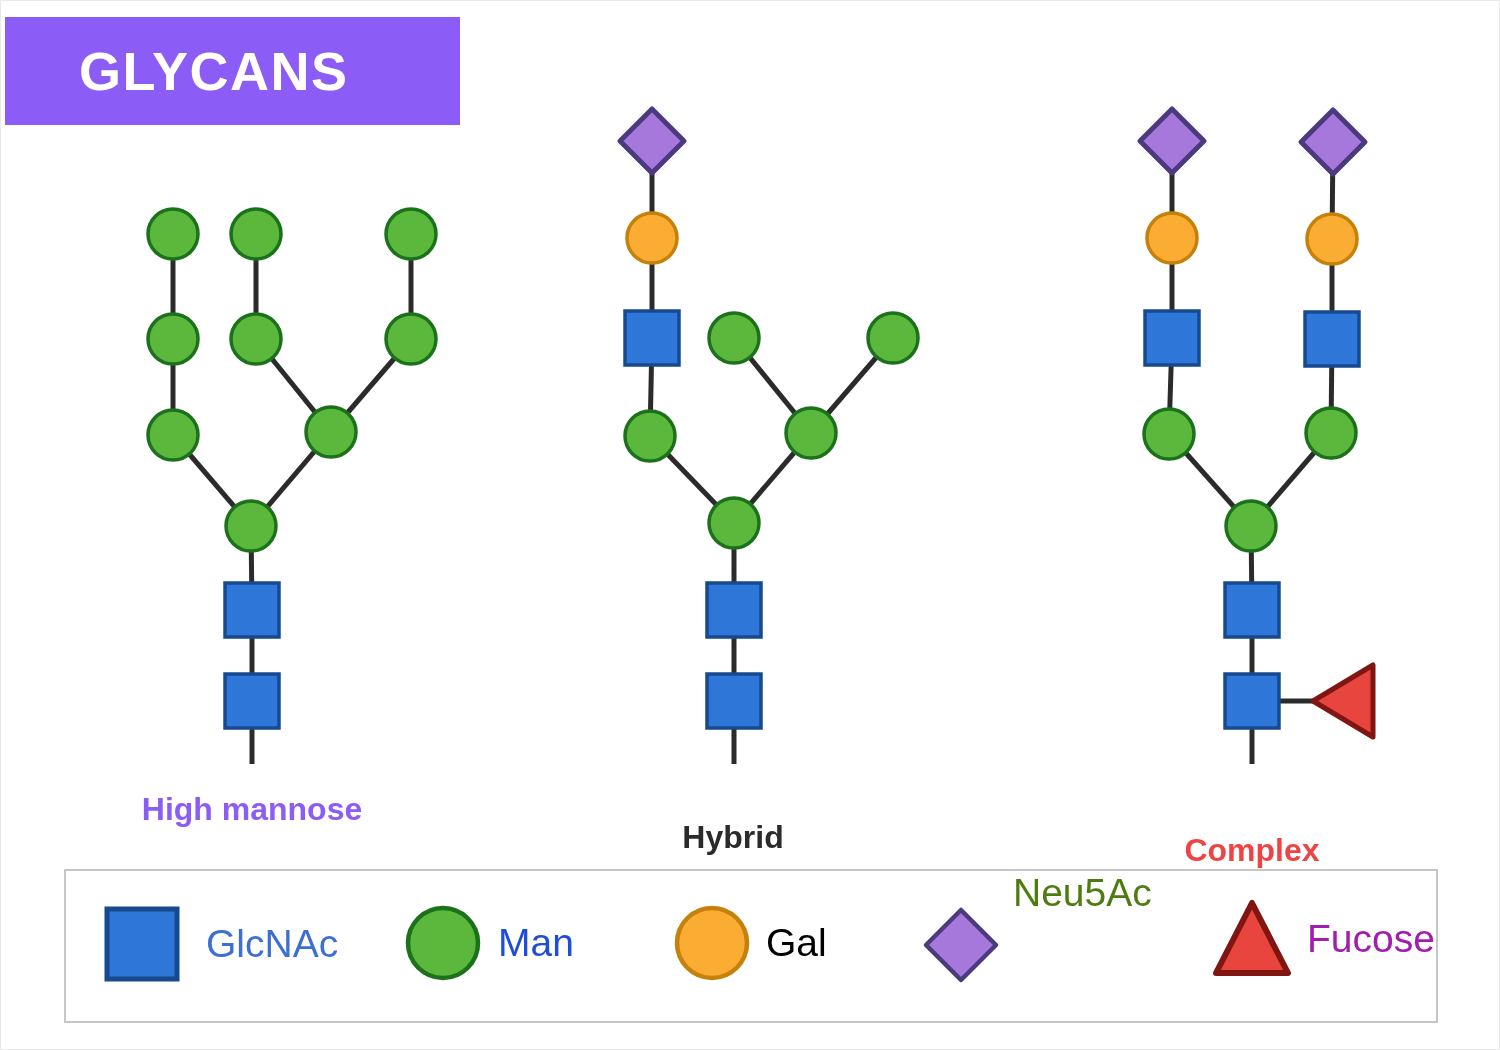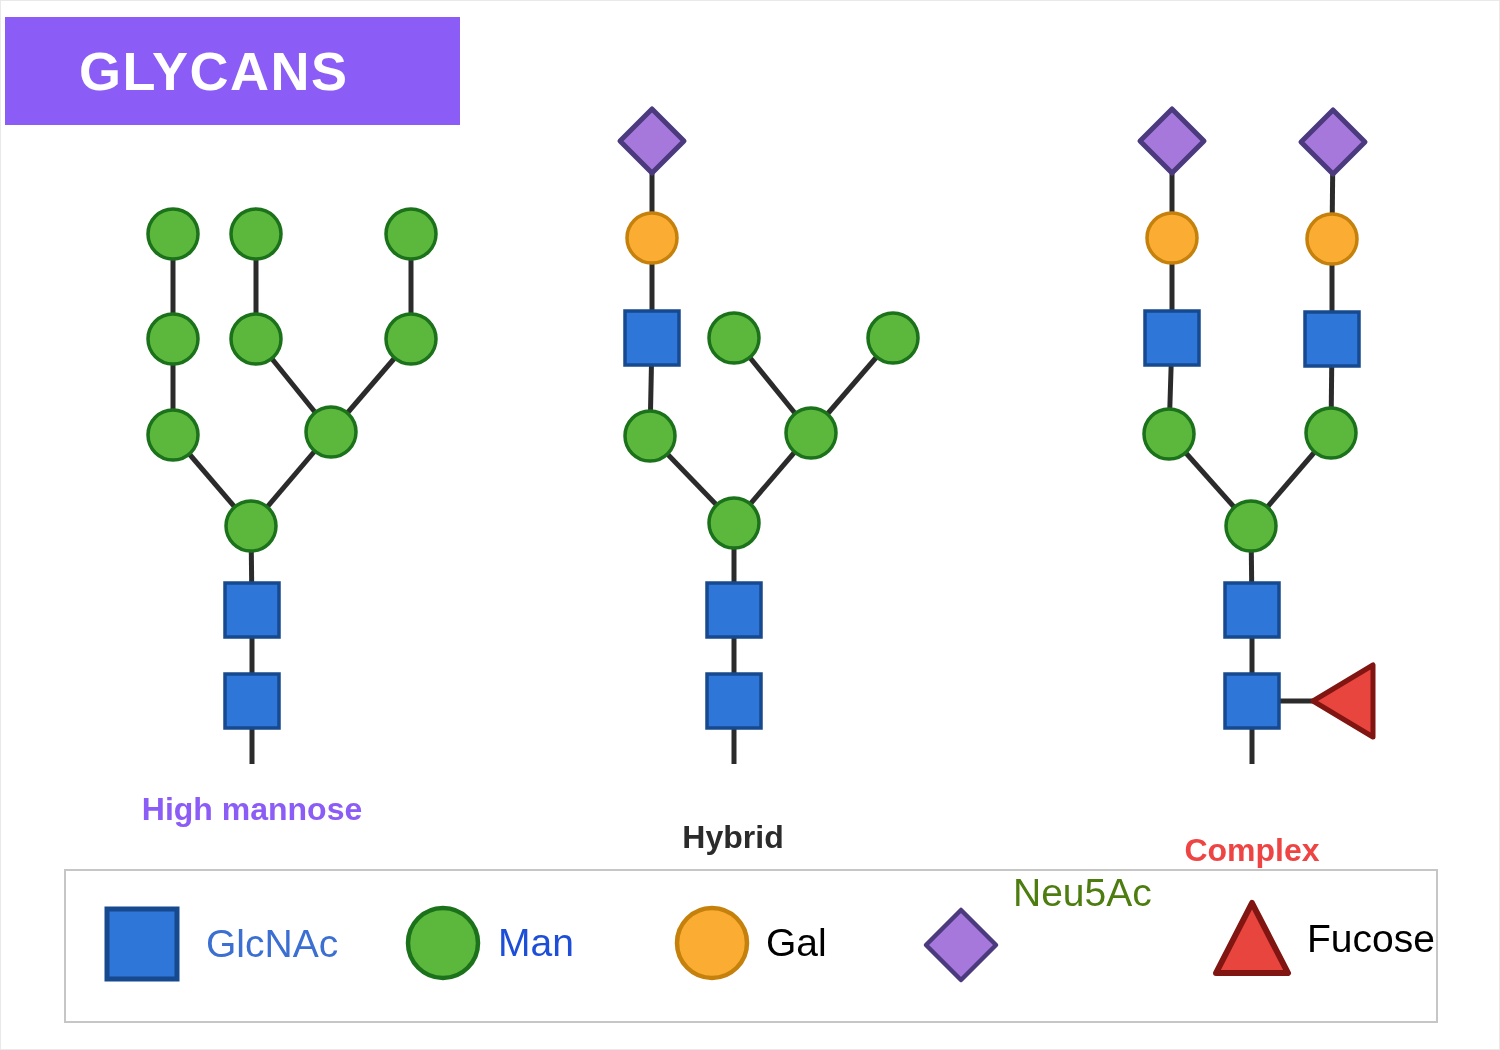--- a/index.html
+++ b/index.html
@@ -108,15 +108,15 @@
     </svg>
 
   <div class="dlabel" style="color: #8b5cf6; left: 251px; top: 808px;">High mannose</div>
   <div class="dlabel" style="color: rgb(43, 43, 43); left: 732px; top: 808px; margin-top: 28px;">Hybrid</div>
   <div class="dlabel" style="color: #ef4444; left: 1251px; top: 849px;">Complex</div>
 
   <span class="llabel" style="left: 205px; top: 943px; color: rgb(59, 111, 209);">GlcNAc</span>
   <span class="llabel" style="left: 497px; top: 942px; color: #1d4ed8;">Man</span>
   <span class="llabel" style="left: 765px; top: 942px; color: #000000;">Gal</span>
   <span class="llabel" style="left: 1012px; top: 892px; color: #4d7c0f;">Neu5Ac</span>
-  <span class="llabel" style="left: 1306px; top: 938px; color: #000000;">Fucose</span>
+  <span class="llabel" style="left: 1306px; top: 938px; color: #a21caf;">Fucose</span>
 
 </div>
 
 </body></html>

